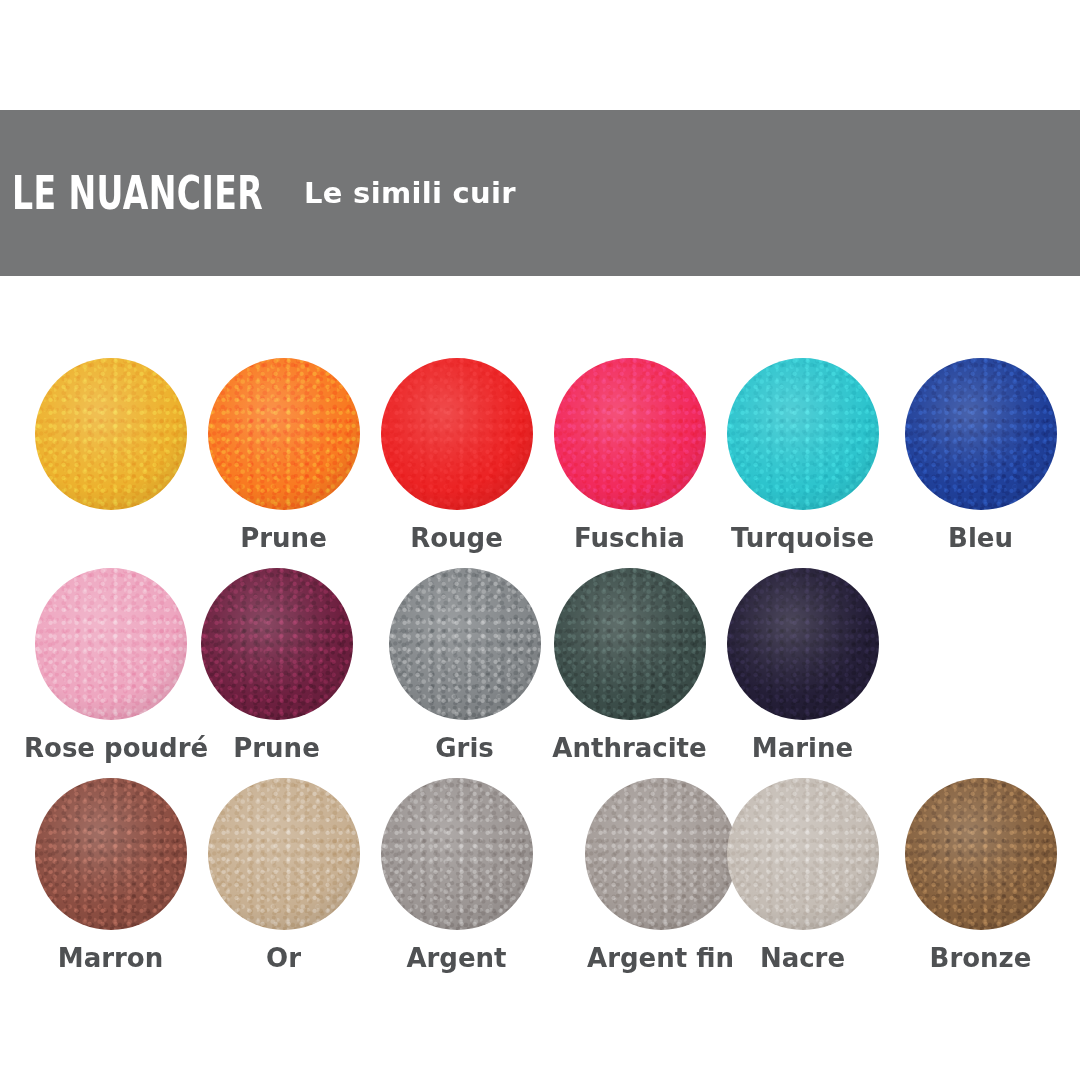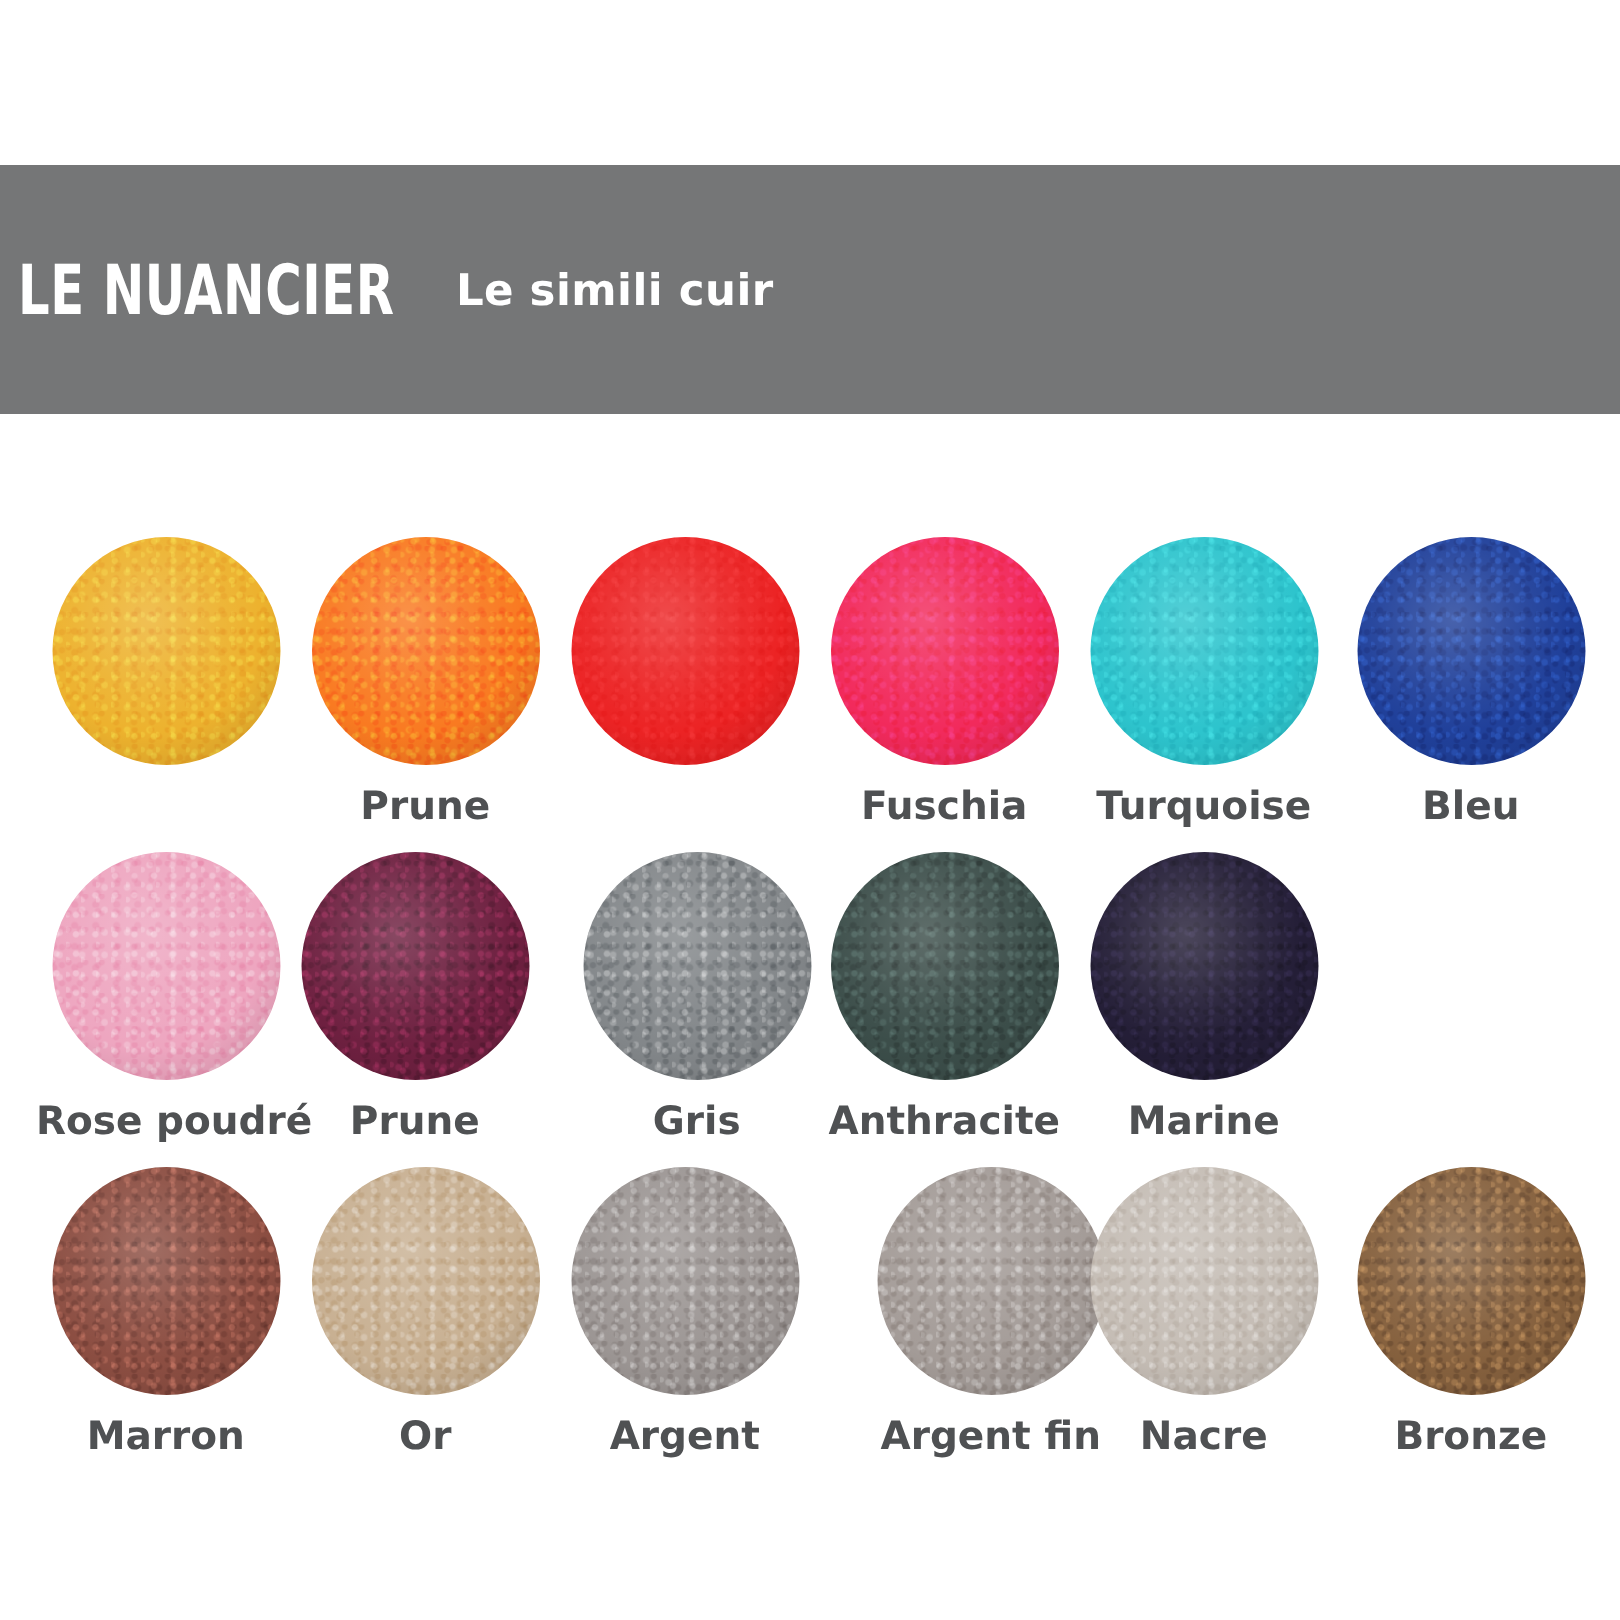--- a/index.html
+++ b/index.html
@@ -144,20 +144,21 @@
       <div class="swatch-row">
         <div class="swatch-cell" style="left: 110px;">
           <div class="swatch-disc" style="background-color: rgb(237, 178, 46);"></div>
         </div>
         <div class="swatch-cell" style="left: 283px;">
           <div class="swatch-disc" style="background-color: rgb(249, 122, 33);"></div>
           <div class="swatch-label">Prune</div>
         </div>
         <div class="swatch-cell" style="left: 456px;">
           <div class="swatch-disc" style="background-color: rgb(236, 35, 36);"></div>
+          <div class="swatch-label">Rouge</div>
         </div>
         <div class="swatch-cell" style="left: 629px;">
           <div class="swatch-disc" style="background-color: rgb(242, 42, 92);"></div>
           <div class="swatch-label">Fuschia</div>
         </div>
         <div class="swatch-cell" style="left: 802px;">
           <div class="swatch-disc" style="background-color: rgb(45, 196, 205);"></div>
           <div class="swatch-label">Turquoise</div>
         </div>
         <div class="swatch-cell" style="left: 980px;">

